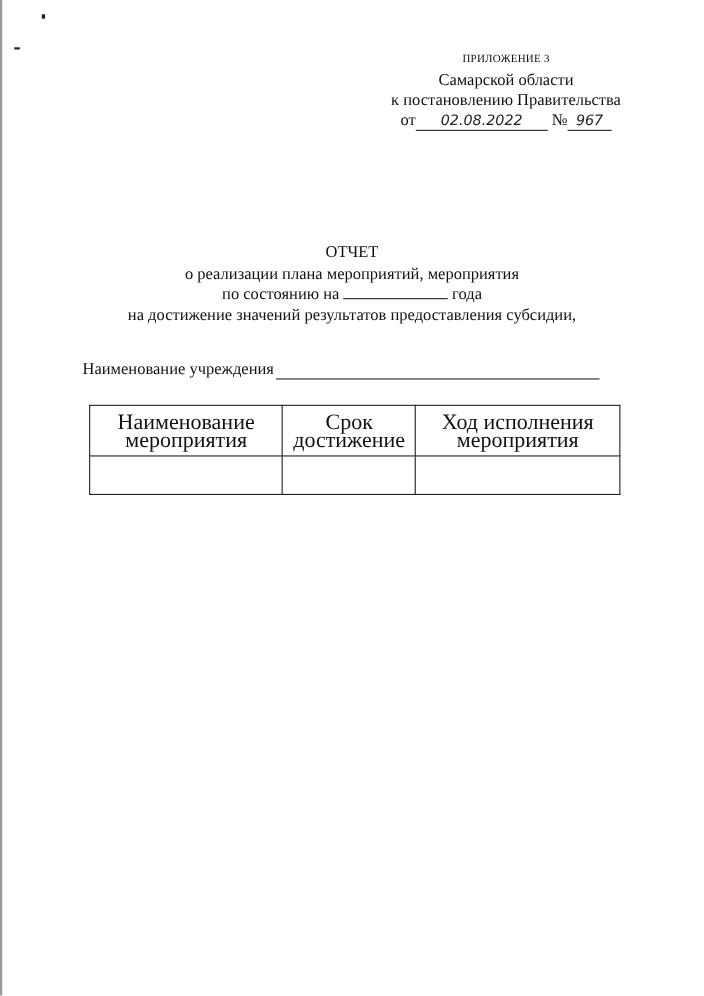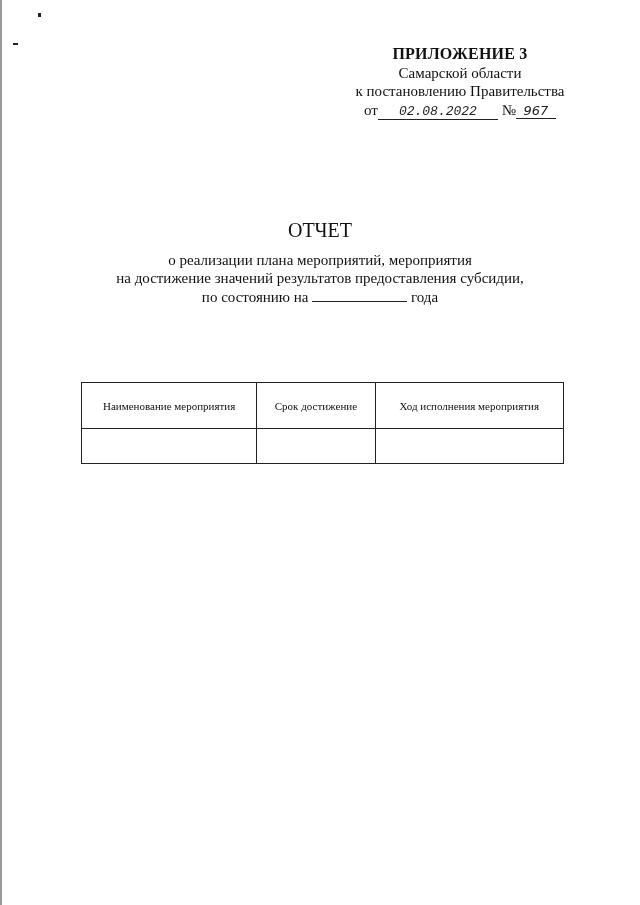--- a/index.html
+++ b/index.html
@@ -6,34 +6,34 @@
     body {
       width: 640px; height: 905px; position: relative; overflow: hidden;
       background: #ffffff; color: #111111;
       font-family: "Liberation Serif", "DejaVu Serif", serif;
     }
     .page { position: absolute; inset: 0; }
     .left-edge { position: absolute; left: 0; top: 0; width: 2px; height: 905px; background: #9a9a9a; }
     .speck { position: absolute; background: #222; }
 
     .appendix { position: absolute; left: 330px; top: 45px; width: 260px; text-align: center; font-size: 15px; line-height: 18.5px; }
-    .appendix .title { font-size: 16px; letter-spacing: 0.2px; font-weight: bold; }
+    .appendix .title { font-size: 10px; letter-spacing: 0.2px; }
     .sig-line { display: inline-block; border-bottom: 1px solid #222; text-align: center;
       font-family: "DejaVu Sans", sans-serif; font-style: italic; font-size: 13px; line-height: 14px; color: #222; }
-    .date-line { width: 120px; font-family: Liberation Mono, monospace; }
+    .date-line { width: 120px; }
     .num-line { width: 40px; }
 
     .report { position: absolute; left: 100px; top: 221px; width: 440px; text-align: center; font-size: 15px; line-height: 18.5px; }
-    .report .heading { font-size: 20px; margin-bottom: 11px; }
+    .report .heading { font-size: 15px; margin-bottom: 1px; }
     .blank-line { display: inline-block; width: 95px; border-bottom: 1px solid #222; height: 12px; vertical-align: baseline; }
 
     .institution { position: absolute; left: 75px; top: 327px; width: 470px; font-size: 15px; line-height: 18px; display: flex; align-items: flex-end; }
     .institution .fill { flex: 1; border-bottom: 1px solid #222; height: 14px; margin-left: 2px; }
 
-    table.events { position: absolute; left: 81px; top: 382px; width: 483px; border-collapse: collapse; font-size: 11px; }
+    table.events { position: absolute; left: 81px; top: 368px; width: 483px; border-collapse: collapse; font-size: 20px; }
     table.events td, table.events th { border: 1.3px solid #222; font-weight: normal; text-align: center; vertical-align: middle; line-height: 16px; padding: 0 4px; }
     table.events th { height: 45px; }
     table.events td { height: 34px; }
     .c1 { width: 175px; } .c2 { width: 114px; } .c3 { width: 190px; }
   </style>
 </head>
 <body>
 
 <div class="page">
   <div class="left-edge"></div>
@@ -46,28 +46,32 @@
     <div>к постановлению Правительства</div>
     <div>
       <span>от</span><span class="sig-line date-line">02.08.2022</span>
       <span>№</span><span class="sig-line num-line">967</span>
     </div>
   </div>
 
   <div class="report">
     <div class="heading">ОТЧЕТ</div>
     <div>о реализации плана мероприятий, мероприятия</div>
-    <div>на достижение значений результатов предоставления субсидии,</div>
     <div>
       <span>по состоянию на</span>
       <span class="blank-line"></span>
       <span>года</span>
     </div>
+    <div>на достижение значений результатов предоставления субсидии,</div>
   </div>
 
+  <div class="institution">
+    <span>Наименование учреждения</span>
+    <span class="fill"></span>
+  </div>
 
   <table class="events">
     <tbody>
         <tr>
       <th class="c1">Наименование мероприятия</th>
       <th class="c2">Срок достижение</th>
       <th class="c3">Ход исполнения мероприятия</th>
     </tr>
     <tr>
       <td></td>

